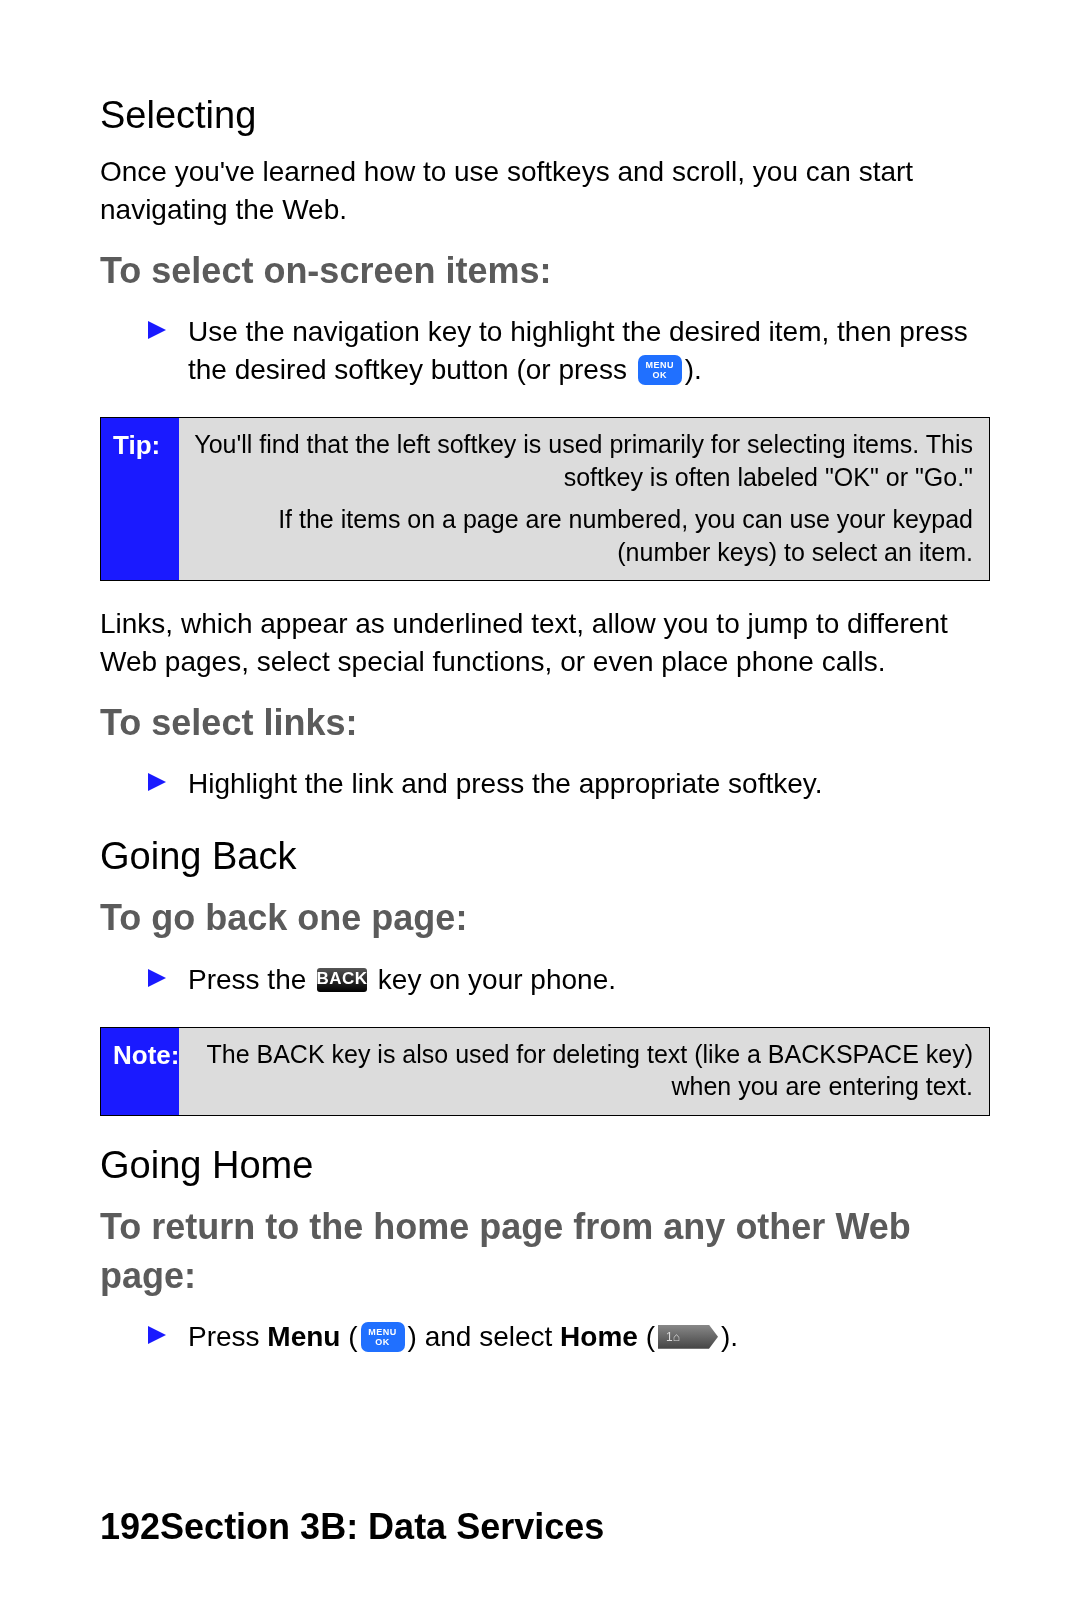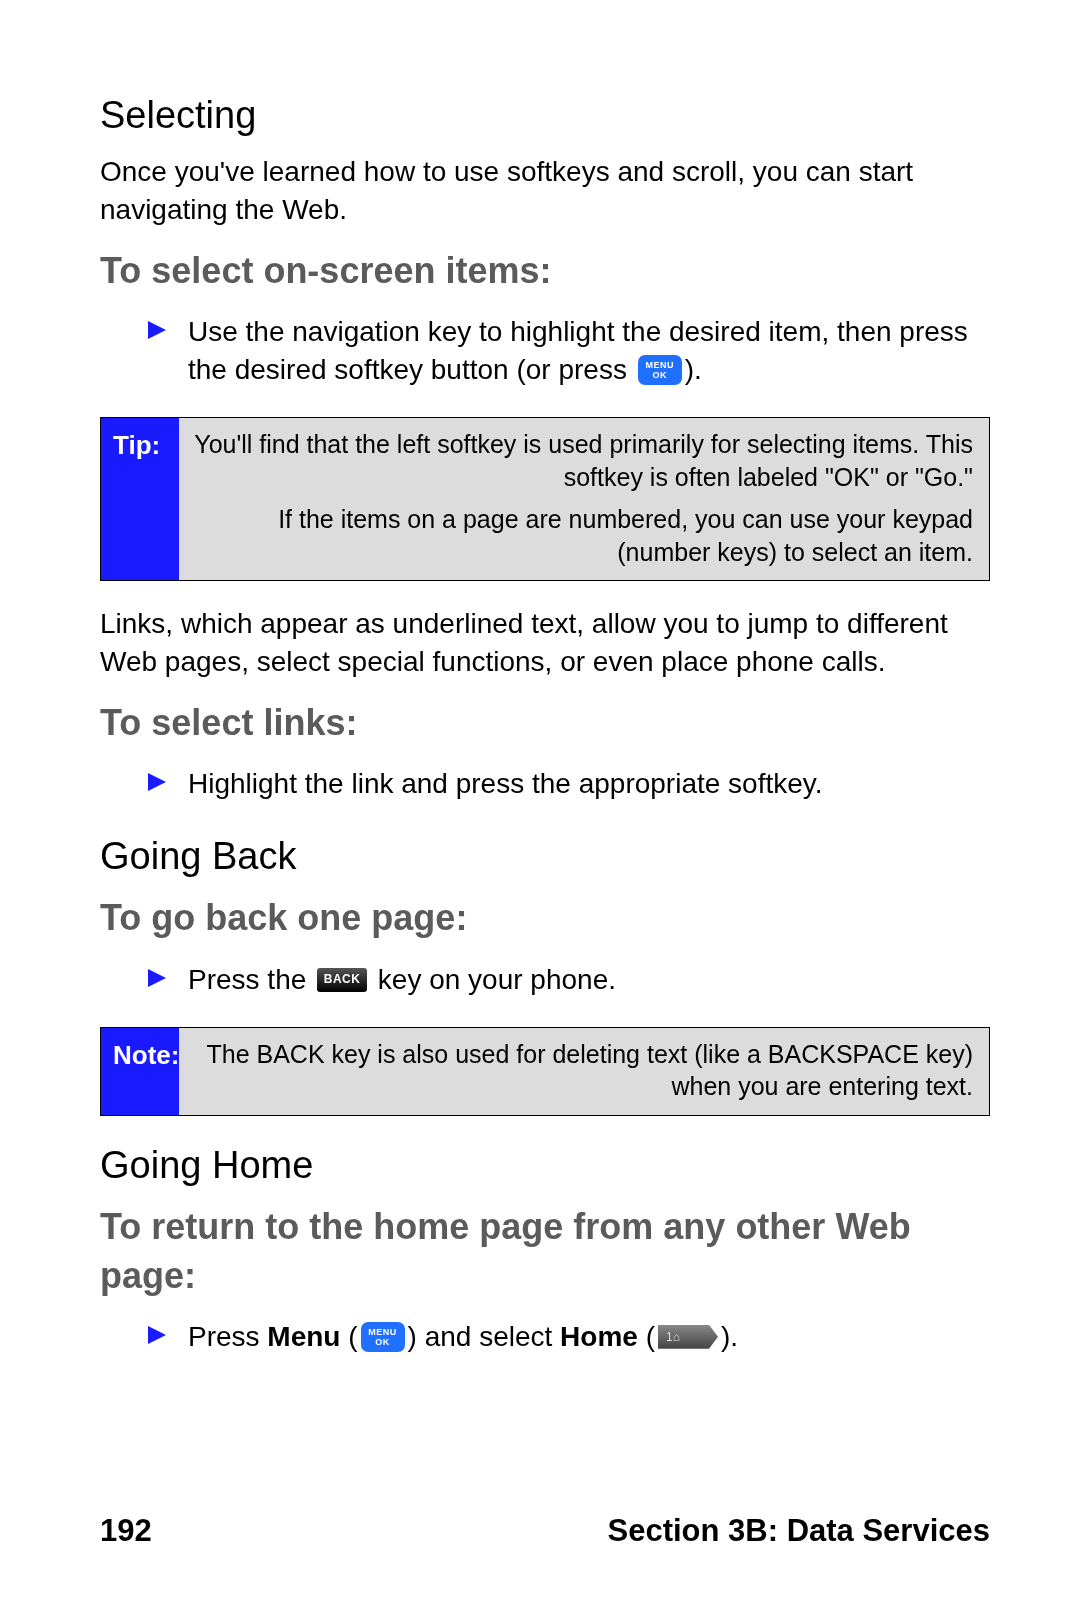--- a/index.html
+++ b/index.html
@@ -41,36 +41,36 @@
   .icon-menuok{
     display:inline-flex;flex-direction:column;align-items:center;justify-content:center;
     width:44px;height:30px;background:#2070ff;border-radius:7px;
     font-size:9px;line-height:10px;color:#fff;font-weight:700;letter-spacing:0.5px;
     position:relative;top:-2px;
   }
   .icon-back{
     display:inline-flex;align-items:center;justify-content:center;
     width:50px;height:24px;
     background:linear-gradient(to bottom,#555 0%,#222 60%,#000 100%);
-    color:#fff;font-size:12px;font-weight:700;letter-spacing:0.5px;
+    color:#fff;font-size:17px;font-weight:700;letter-spacing:0.5px;
     border-radius:3px;position:relative;top:-2px;
   }
   .icon-home{
     display:inline-block;width:60px;height:24px;
     background:linear-gradient(to bottom,#888 0%,#444 100%);
     clip-path:polygon(0 0,85% 0,100% 50%,85% 100%,0 100%);
     position:relative;top:-2px;
   }
   .icon-home::before{
     content:"1⌂";color:#ddd;font-size:12px;position:absolute;left:8px;top:4px;
   }
   strong{font-weight:700}
   .footer{
-    position:absolute;left:100px;right:90px;bottom:68px;
-    display:flex;justify-content:space-between;font-weight:700;font-size:31px;
+    position:absolute;left:100px;right:74px;bottom:68px;
+    display:flex;justify-content:flex-start;font-weight:700;font-size:36px;
   }
   .or{letter-spacing:1px;padding-left:0}
 </style>
 </head>
 <body>
 
 <h3>Selecting</h3>
 <p>Once you've learned how to use softkeys and scroll, you can start navigating the Web.</p>
 <div class="subhead">To select on-screen items:</div>
 <div class="bullets">

